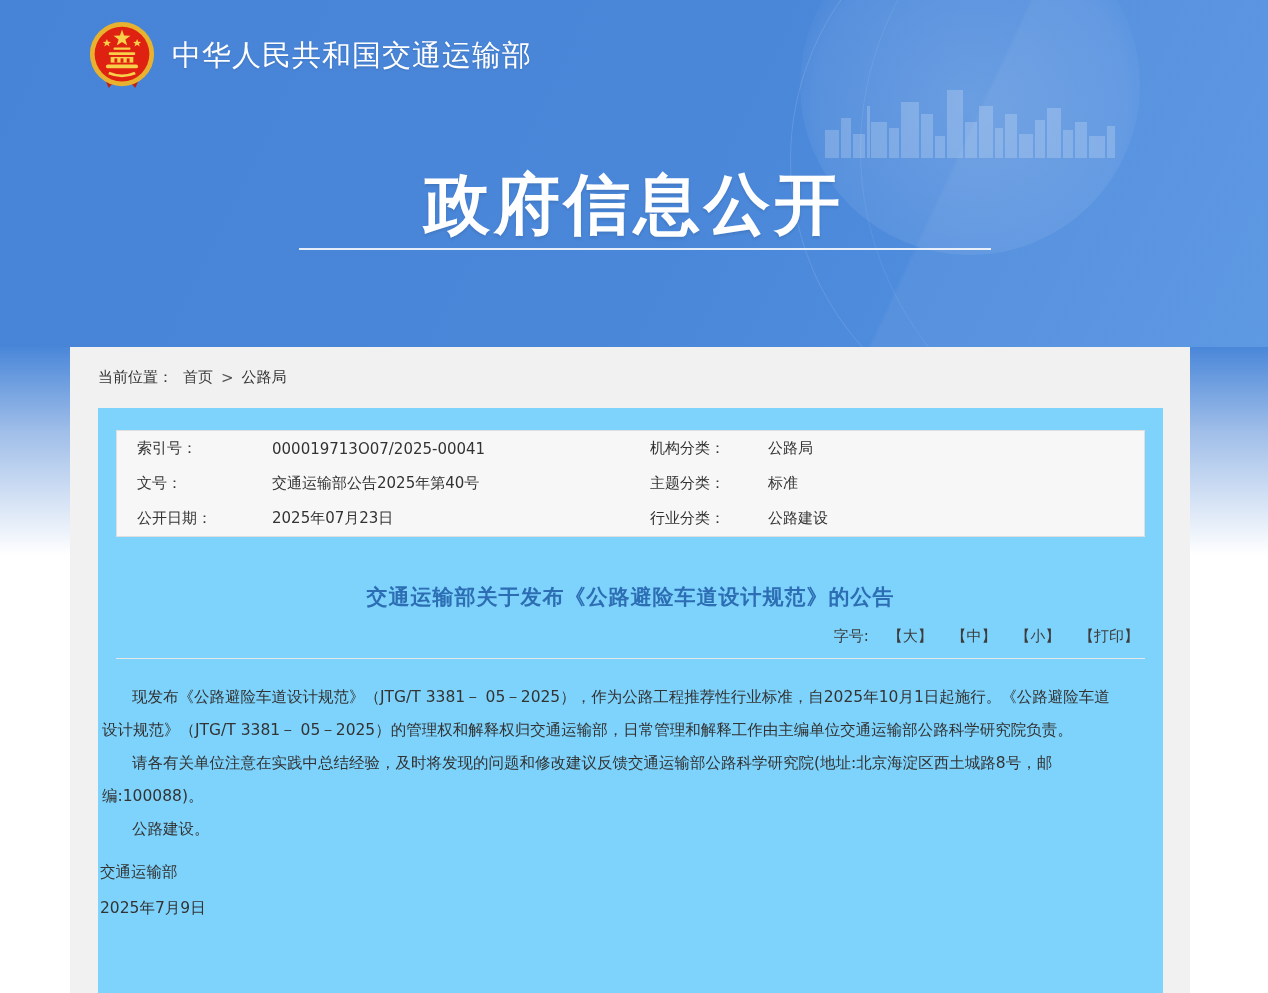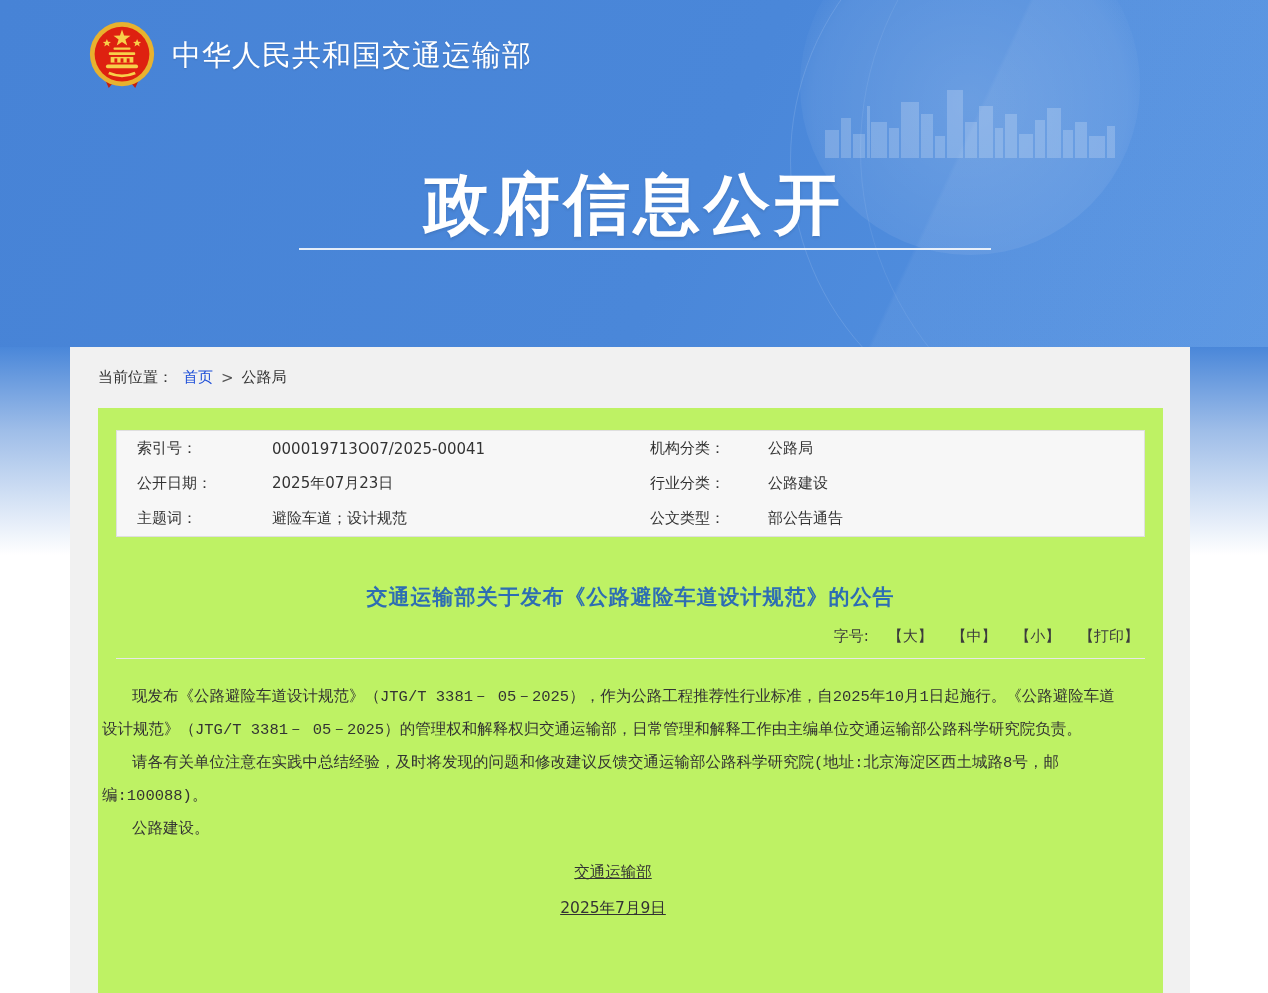--- a/index.html
+++ b/index.html
@@ -60,26 +60,26 @@
   .container {
     position:absolute; top:347px; left:70px; width:1120px; height:722px;
     background:#f1f1f1;
   }
   .breadcrumb {
     height:61px; display:flex; align-items:center;
     padding-left:28px; font-size:15px; color:#333;
   }
   .breadcrumb .crumb-sep { margin:0 8px; color:#555; }
   .breadcrumb .crumb-label { margin-right:10px; }
-  .breadcrumb .crumb-link { color:#1d4ed8; cursor:pointer; }
+  .breadcrumb .crumb-link { color:#404040; cursor:pointer; }
   .breadcrumb .crumb-current { color:#333; cursor:pointer; }
 
   .content-panel {
     margin:0 27px 0 28px; width:1065px; height:585px;
-    background:#bef264; padding:22px 2px 30px 2px;
+    background:#7dd3fc; padding:22px 2px 30px 2px;
   }
 
   
   .meta-table {
     margin:0 16px; background:#f7f7f7; border:1px solid #dfdfdf;
   }
   .meta-row {
     display:grid; grid-template-columns:155px 358px 138px auto;
     height:35px; align-items:center;
   }
@@ -92,22 +92,22 @@
     color:#2d6db3; font-size:21px; font-weight:bold; letter-spacing:1px;
   }
   .font-row {
     margin-top:16px; text-align:right; padding-right:22px;
     font-size:15px; color:#3c3c3c;
   }
   .font-row .ctl { margin-left:14px; cursor:pointer; }
   .content-divider { margin:12px 16px 0 16px; border-top:1px solid #e7e7e7; }
 
   .article-body { margin-top:22px; color:#333; font-size:15.5px; line-height:33px; }
-  .article-body p { margin:0 40px 0 2px; text-indent:30px;font-family:Liberation Mono, monospace; }
-  .sig-block { text-align:center; margin-right:35px; color:#333; font-size:15.5px;text-decoration:underline; }
+  .article-body p { margin:0 40px 0 2px; text-indent:30px; }
+  .sig-block { text-align:left; margin-right:35px; color:#333; font-size:15.5px; }
   .signature { margin-top:16px; }
   .pub-date { margin-top:15px; }
 </style>
 </head>
 <body>
 
 <div class="page">
 
   <div class="hero">
     <div class="decor-circle"></div>
@@ -177,30 +177,30 @@
     <div class="content-panel">
 
       <div class="meta-table">
         <div class="meta-row">
           <div class="meta-cell label">索引号：</div>
           <div class="meta-cell value">000019713O07/2025-00041</div>
           <div class="meta-cell label">机构分类：</div>
           <div class="meta-cell value">公路局</div>
         </div>
         <div class="meta-row">
+          <div class="meta-cell label">文号：</div>
+          <div class="meta-cell value">交通运输部公告2025年第40号</div>
+          <div class="meta-cell label">主题分类：</div>
+          <div class="meta-cell value">标准</div>
+        </div>
+        <div class="meta-row">
           <div class="meta-cell label">公开日期：</div>
           <div class="meta-cell value">2025年07月23日</div>
           <div class="meta-cell label">行业分类：</div>
           <div class="meta-cell value">公路建设</div>
-        </div>
-        <div class="meta-row">
-          <div class="meta-cell label">主题词：</div>
-          <div class="meta-cell value">避险车道；设计规范</div>
-          <div class="meta-cell label">公文类型：</div>
-          <div class="meta-cell value">部公告通告</div>
         </div>
       </div>
 
       <h1 class="article-title">交通运输部关于发布《公路避险车道设计规范》的公告</h1>
 
       <div class="font-row">
         <span>字号:</span>
         <span class="ctl">【大】</span>
         <span class="ctl">【中】</span>
         <span class="ctl">【小】</span>

